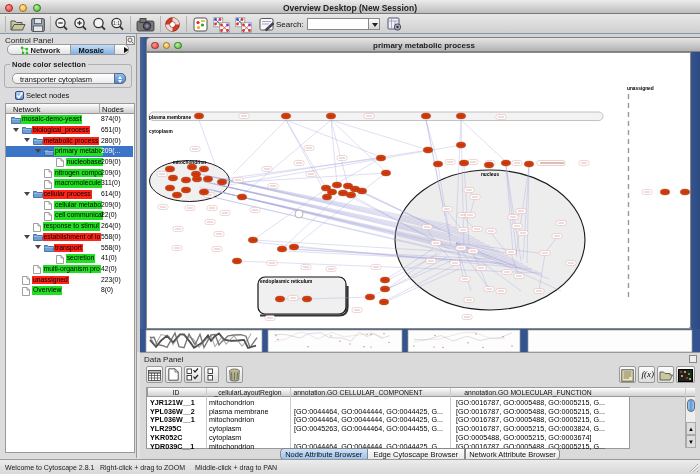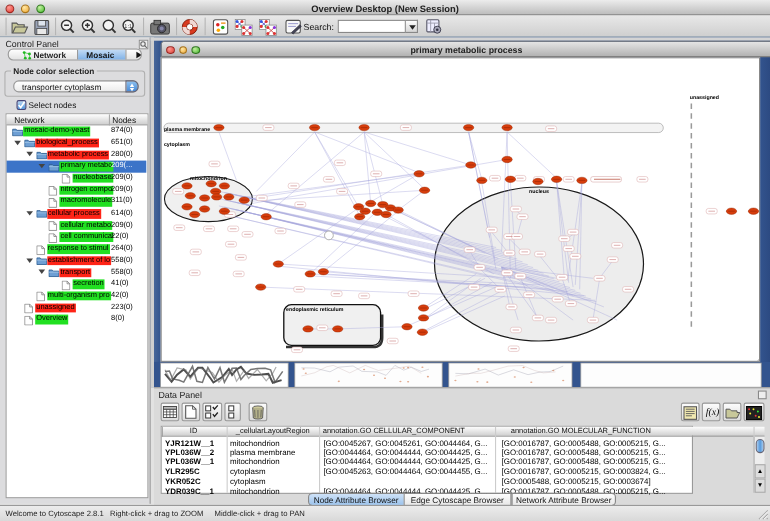--- a/index.html
+++ b/index.html
@@ -767,21 +767,20 @@
 <div style="position:absolute;left:-49px;top:1px;width:300px;text-align:center;font-size:6.8px;color:#111">_cellularLayoutRegion</div>
 <div style="position:absolute;left:61px;top:1px;width:300px;text-align:center;font-size:6.8px;color:#111">annotation.GO CELLULAR_COMPONENT</div>
 <div style="position:absolute;left:231px;top:1px;width:300px;text-align:center;font-size:6.8px;color:#111">annotation.GO MOLECULAR_FUNCTION</div>
 <div style="position:absolute;left:59px;top:0;width:1px;height:60px;background:#ccc"></div>
 <div style="position:absolute;left:143px;top:0;width:1px;height:60px;background:#ccc"></div>
 <div style="position:absolute;left:302.5px;top:0;width:1px;height:60px;background:#ccc"></div>
 <div style="position:absolute;left:538px;top:0;width:1px;height:60px;background:#ccc"></div>
 <div style="position:absolute;left:0;top:0;width:1px;height:9px;background:#999"></div>
 <div style="position:absolute;left:3px;top:10px;font-size:7.2px;font-weight:bold;white-space:nowrap">YJR121W__1</div>
 <div style="position:absolute;left:62px;top:10px;font-size:7.2px;white-space:nowrap">mitochondrion</div>
-<div style="position:absolute;left:147px;top:10px;width:154px;font-size:7.2px;white-space:nowrap;overflow:hidden">[GO:0045267, GO:0045261, GO:0044464, G...</div>
 <div style="position:absolute;left:309px;top:10px;width:228px;font-size:7.2px;white-space:nowrap;overflow:hidden">[GO:0016787, GO:0005488, GO:0005215, G...</div>
 <div style="position:absolute;left:3px;top:18.7px;font-size:7.2px;font-weight:bold;white-space:nowrap">YPL036W__2</div>
 <div style="position:absolute;left:62px;top:18.7px;font-size:7.2px;white-space:nowrap">plasma membrane</div>
 <div style="position:absolute;left:147px;top:18.7px;width:154px;font-size:7.2px;white-space:nowrap;overflow:hidden">[GO:0044464, GO:0044444, GO:0044425, G...</div>
 <div style="position:absolute;left:309px;top:18.7px;width:228px;font-size:7.2px;white-space:nowrap;overflow:hidden">[GO:0016787, GO:0005488, GO:0005215, G...</div>
 <div style="position:absolute;left:3px;top:27.4px;font-size:7.2px;font-weight:bold;white-space:nowrap">YPL036W__1</div>
 <div style="position:absolute;left:62px;top:27.4px;font-size:7.2px;white-space:nowrap">mitochondrion</div>
 <div style="position:absolute;left:147px;top:27.4px;width:154px;font-size:7.2px;white-space:nowrap;overflow:hidden">[GO:0044464, GO:0044444, GO:0044425, G...</div>
 <div style="position:absolute;left:309px;top:27.4px;width:228px;font-size:7.2px;white-space:nowrap;overflow:hidden">[GO:0016787, GO:0005488, GO:0005215, G...</div>
 <div style="position:absolute;left:3px;top:36.099999999999994px;font-size:7.2px;font-weight:bold;white-space:nowrap">YLR295C</div>

